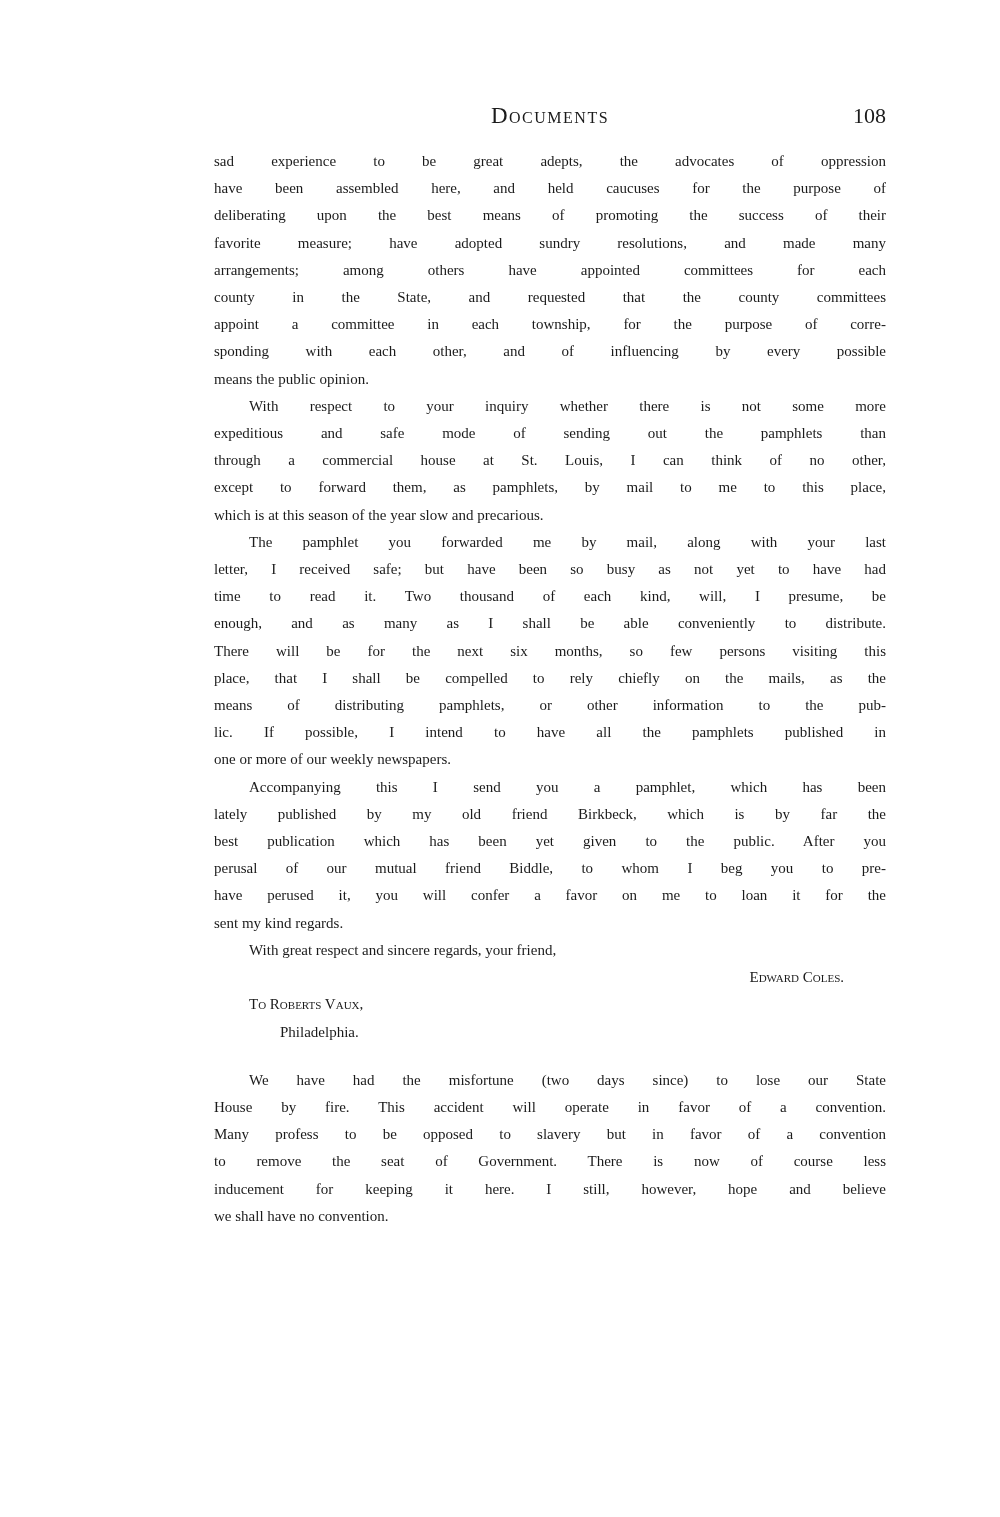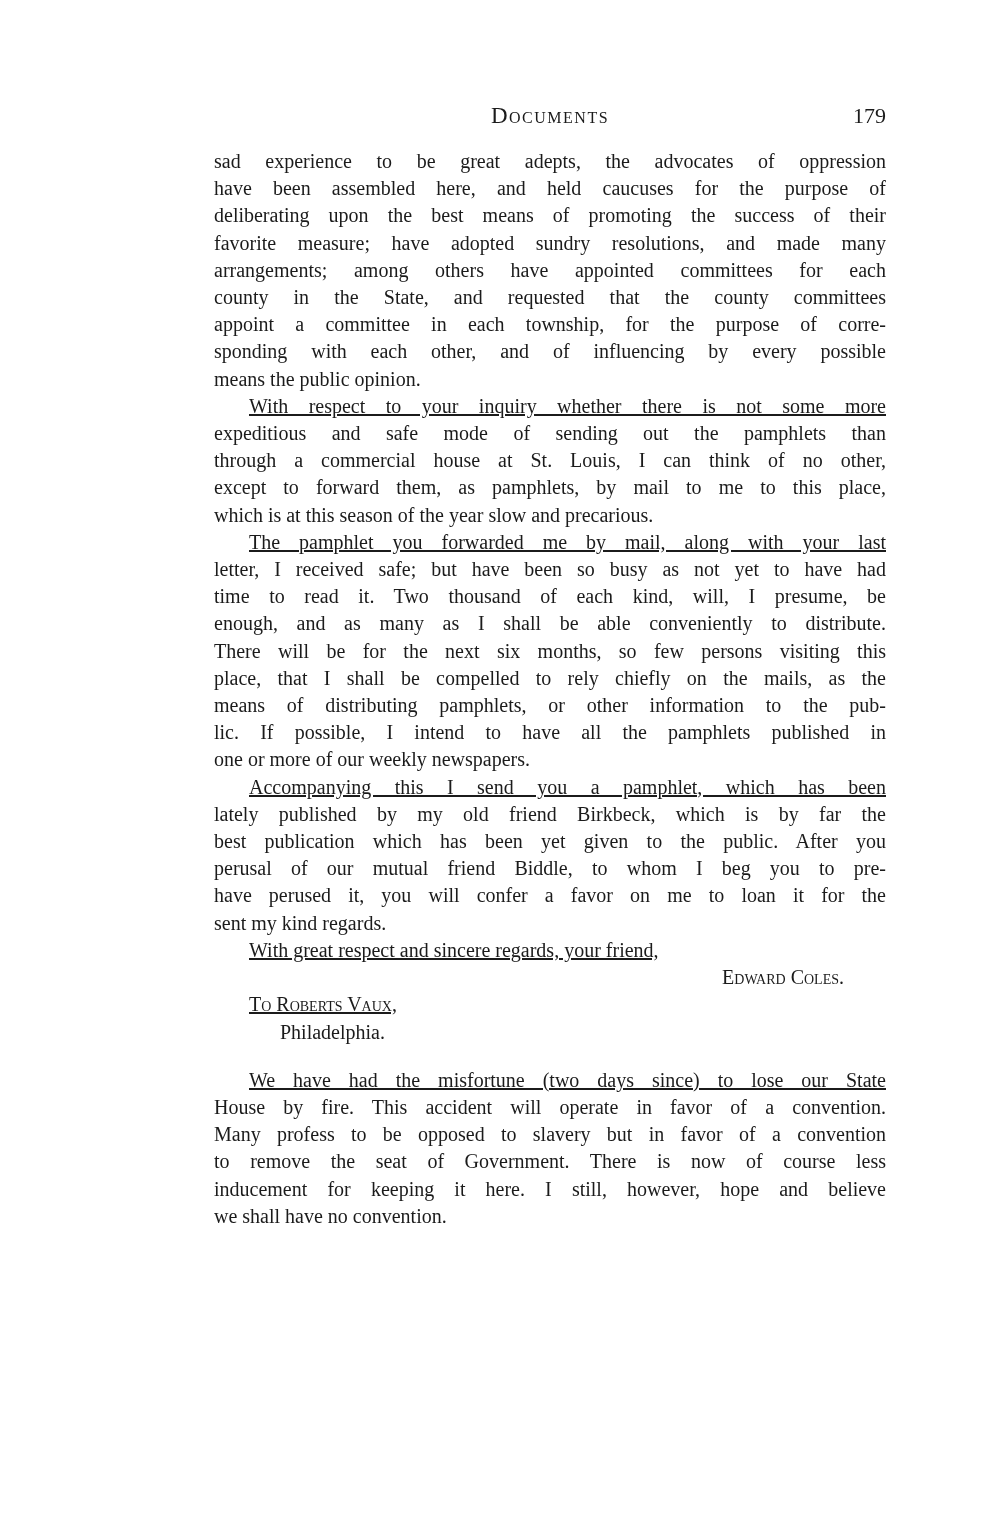--- a/index.html
+++ b/index.html
@@ -32,39 +32,39 @@
     position: absolute;
     right: 0;
     top: 0;
     font-size: 22px;
   }
   .text-block {
     position: absolute;
     top: 148px;
     left: 166px;
     width: 672px;
-    font-size: 20px;
+    font-size: 15px;
     line-height: 27.2px;
   }
   .ln { white-space: nowrap; }
   .just { text-align: justify; text-align-last: justify; }
-  .ind { text-indent: 35px; text-decoration: underline; }
+  .ind { text-indent: 35px; }
   .ind2 { text-indent: 66px; }
   .sc { font-variant: small-caps; }
   .sig { text-align-last: right; padding-right: 42px; }
   .ps { margin-top: 21px; }
 </style>
 </head>
 <body>
 
 <div class="page">
 
   <div class="header">
     <div class="head-title">Documents</div>
-    <div class="page-num">179</div>
+    <div class="page-num">108</div>
   </div>
 
   <div class="text-block">
 
     <div class="para">
       <div class="ln just">sad experience to be great adepts, the advocates of oppression</div>
       <div class="ln just">have been assembled here, and held caucuses for the purpose of</div>
       <div class="ln just">deliberating upon the best means of promoting the success of their</div>
       <div class="ln just">favorite measure; have adopted sundry resolutions, and made many</div>
       <div class="ln just">arrangements; among others have appointed committees for each</div>

